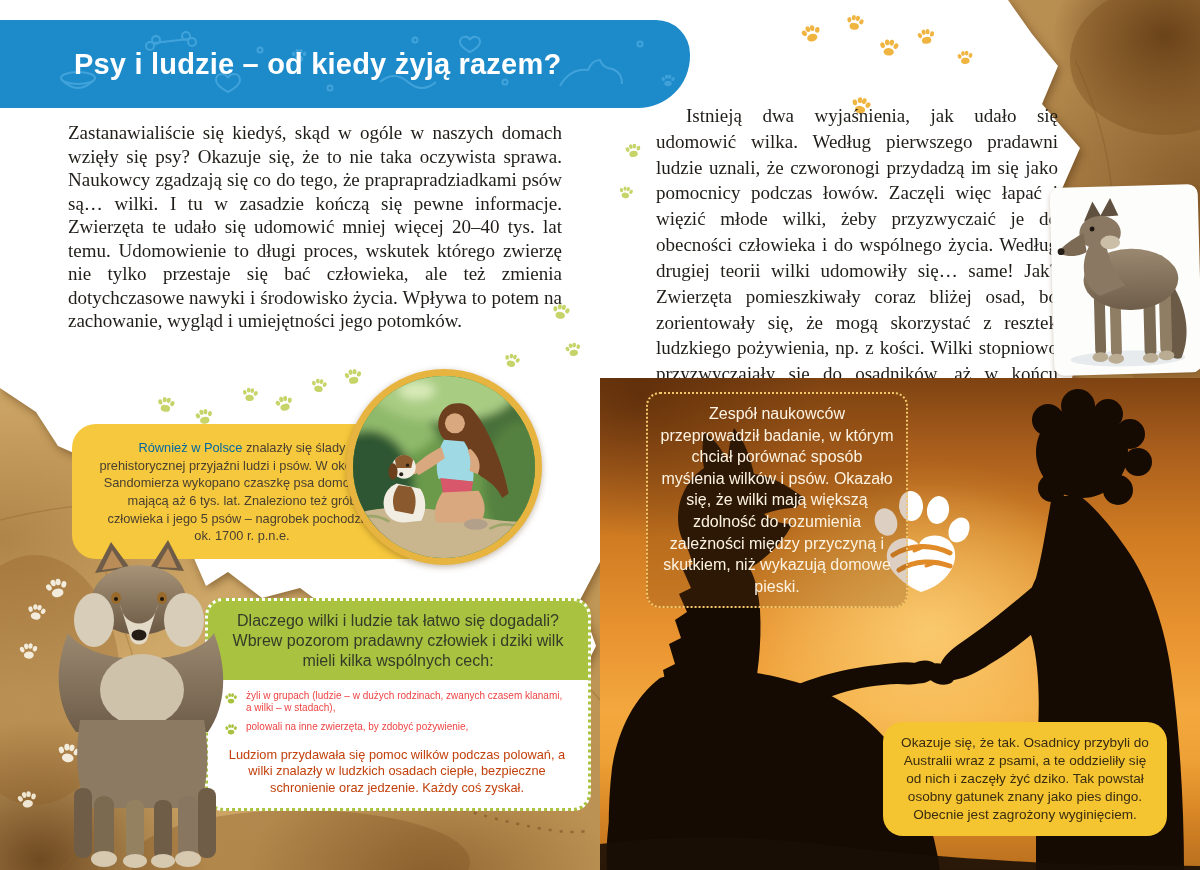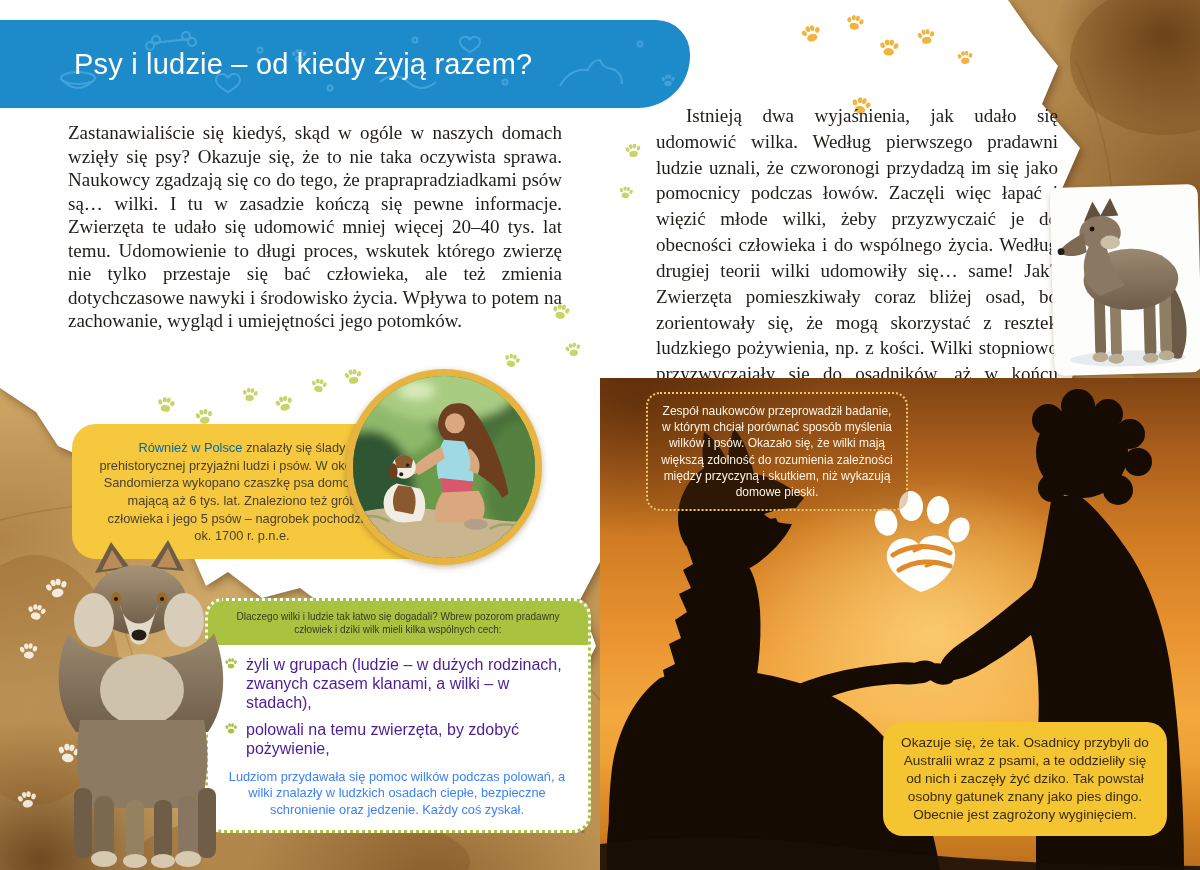--- a/index.html
+++ b/index.html
@@ -18,52 +18,52 @@
   .paper-wrap{position:absolute;inset:0;filter:drop-shadow(2px 3px 5px rgba(60,30,5,.45));}
   .paper{position:absolute;inset:0;background:linear-gradient(160deg,#ffffff 60%,#faf7f0 100%);
     clip-path:polygon(0 0,1008px 0,1032px 34px,1058px 66px,1042px 104px,1080px 148px,1058px 198px,
       1090px 254px,1064px 308px,1082px 344px,1072px 378px,601px 378px,601px 560px,580px 600px,
       596px 646px,572px 694px,546px 662px,514px 646px,486px 660px,452px 628px,412px 642px,
       372px 606px,338px 616px,300px 588px,262px 598px,228px 572px,206px 586px,186px 540px,
       150px 520px,116px 498px,94px 462px,58px 446px,36px 412px,0 388px);}
   .banner{position:absolute;left:0;top:20px;width:690px;height:88px;background:#1d8bca;
     border-radius:0 34px 52px 0;overflow:hidden;}
   .banner h1{position:absolute;left:74px;top:50%;transform:translateY(-50%);margin:0;
-    color:#fff;font-size:29px;font-weight:400;letter-spacing:.2px;white-space:nowrap;}
+    color:#fff;font-size:29px;font-weight:700;letter-spacing:.2px;white-space:nowrap;}
   .doodles{position:absolute;inset:0;}
   .serif{font-family:"Liberation Serif",serif;color:#201d19;text-align:justify;}
   .col-left{left:68px;top:102px;width:494px;font-size:19px;line-height:1.24;}
   .col-right{left:656px;top:84px;width:402px;font-size:19px;line-height:1.36;text-indent:30px;}
   .b{font-weight:normal;}
   .poland-box{left:72px;top:424px;width:400px;min-height:108px;background:#f6c83d;border-radius:24px;
     padding:15px 86px 14px 26px;box-sizing:border-box;font-size:12.8px;line-height:1.38;
     color:#4b4030;text-align:center;}
   .poland-box .b{color:#0369a1;}
   .circle-photo{left:346px;top:369px;width:196px;height:196px;border-radius:50%;
     border:7px solid #e7b440;overflow:hidden;box-sizing:border-box;background:#5c8f45;
     box-shadow:0 2px 6px rgba(80,50,10,.35);}
   .circle-photo svg{display:block;width:100%;height:100%;}
   .compare-box{left:205px;top:598px;width:386px;background:#fff;border:3px dotted #a9c23f;
     border-radius:18px;box-sizing:border-box;overflow:hidden;}
   .compare-head{background:#a9c23f;padding:10px 18px 9px;text-align:center;color:#343c28;
-    font-size:10px;line-height:1.25;}
+    font-size:16px;line-height:1.25;}
   .compare-body{padding:10px 18px 12px 16px;}
   .compare-body ul{list-style:none;margin:0;padding:0;}
-  .compare-body li{display:flex;gap:8px;margin:0 0 7px 0;font-size:16px;line-height:1.2;color:#4c1d95;}
+  .compare-body li{display:flex;gap:8px;margin:0 0 7px 0;font-size:10px;line-height:1.2;color:#ef4444;}
   .paw-bullet{width:14px;height:14px;flex:0 0 auto;margin-top:1px;fill:#a9c23f;}
-  .compare-outro{margin-top:11px;text-align:center;font-size:12.8px;line-height:1.28;color:#3b82f6;}
+  .compare-outro{margin-top:11px;text-align:center;font-size:12.8px;line-height:1.28;color:#c2410c;}
   .photo{left:600px;top:378px;width:600px;height:492px;overflow:hidden;
     background-image:
       radial-gradient(300px 240px at 330px 250px, rgba(255,208,100,.5), transparent 70%),
       radial-gradient(260px 200px at 40px 20px, rgba(66,28,4,.55), transparent 70%),
       linear-gradient(180deg,#7e4312 0%,#a85d1c 14%,#cf7b22 32%,#e99330 52%,#f3a83e 68%,#eda035 78%,#d98726 88%,#b96f1e 100%);}
   .photo svg{position:absolute;inset:0;}
   .study-box{position:absolute;left:46px;top:14px;width:262px;border:2px dotted #f3c86d;
     border-radius:14px;background:rgba(120,62,12,.25);padding:9px 12px;box-sizing:border-box;
-    color:#fdf3e2;font-size:12px;line-height:1.35;text-align:center;}
+    color:#fdf3e2;font-size:16px;line-height:1.35;text-align:center;}
   .dingo-box{position:absolute;left:283px;top:344px;width:284px;background:#f5c431;border-radius:20px;
     padding:12px 16px;box-sizing:border-box;color:#3a2d10;font-size:13.6px;line-height:1.32;text-align:center;}
   .dingo-box .b{display:block;color:#1f1708;}
   .wolf-left{left:50px;top:538px;width:190px;height:330px;}
   .wolfR-patch{left:1052px;top:186px;width:148px;height:188px;background:#fdfdfb;border-radius:10px;
     transform:rotate(-1.5deg);box-shadow:0 2px 5px rgba(90,60,20,.3);}
   .wolfR-patch svg{display:block;width:100%;height:100%;}
   svg.paw{position:absolute;fill:currentColor;}
   .maplines{position:absolute;inset:0;}
 </style>
@@ -264,21 +264,21 @@
         <li>
             <svg class="paw-bullet">
               <use href="#sym-paw"></use>
             </svg>
             <span>żyli w grupach (ludzie – w dużych rodzinach, zwanych czasem klanami, a wilki – w stadach),</span>
           </li>
         <li>
             <svg class="paw-bullet">
               <use href="#sym-paw"></use>
             </svg>
-            <span>polowali na temu zwierzęta, by zdobyć pożywienie,</span>
+            <span>polowali na inne zwierzęta, by zdobyć pożywienie,</span>
           </li>
       </ul>
       <div class="compare-outro"><span>Ludziom przydawała się pomoc wilków podczas polowań, a wilki znalazły w ludzkich osadach ciepłe, bezpieczne schronienie oraz jedzenie. </span><span class="b">Każdy coś zyskał.</span></div>
     </div>
   </div>
 
   <svg class="abs wolf-left" viewBox="0 0 190 330">
     <path d="M45 35 L61 4 L80 30 Z" fill="#6e5c48"></path>
       <path d="M52 32 L62 12 L73 29 Z" fill="#b98c58"></path>
     <path d="M100 30 L118 2 L134 33 Z" fill="#6e5c48"></path>

